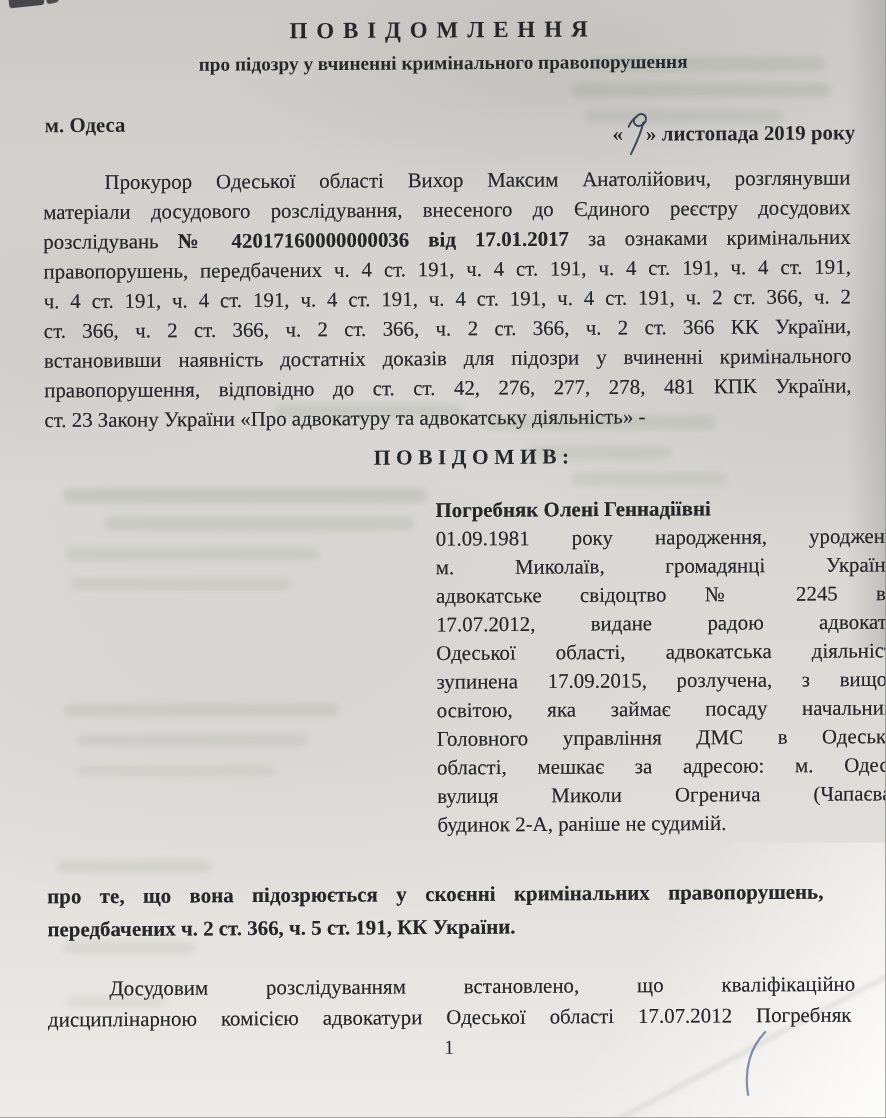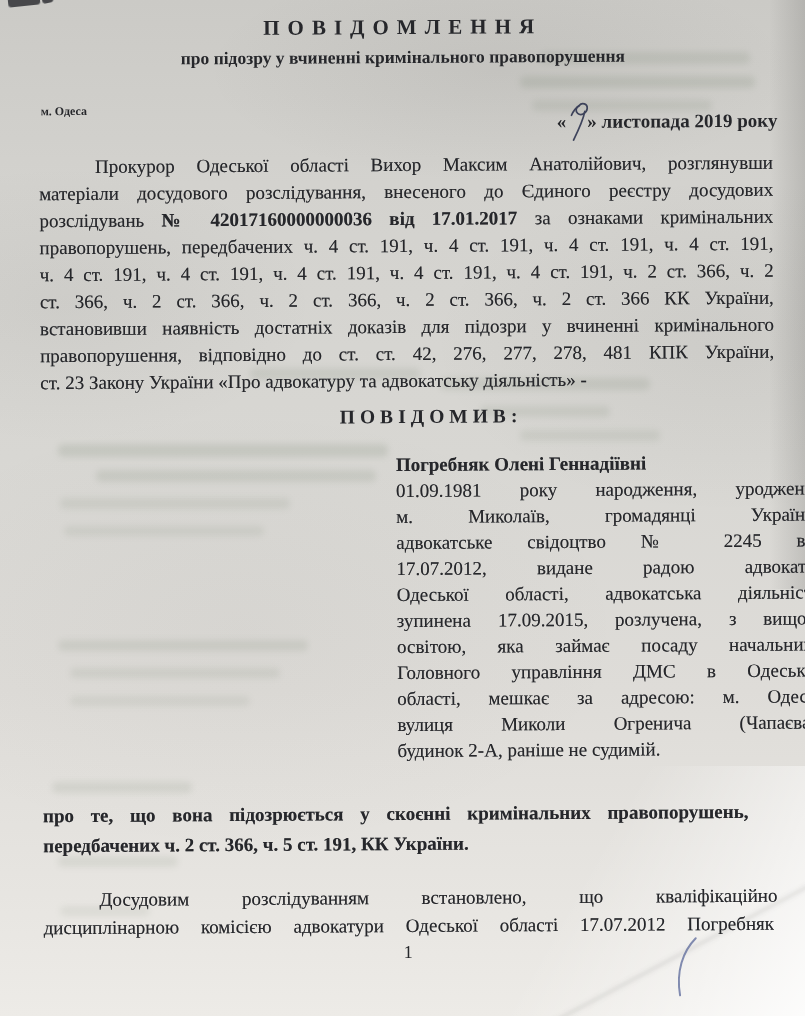--- a/index.html
+++ b/index.html
@@ -23,21 +23,21 @@
     background:rgba(110,110,105,.20); filter:blur(2px); transform:rotate(-28deg); }
   .ink-mark { position:absolute; background:#35363a; filter:blur(.4px); border-radius:3px; opacity:.88; }
   .bleed { position:absolute; background:#76836f; filter:blur(3px); border-radius:5px; }
 
   .content { position:absolute; inset:0; transform:rotate(-0.35deg); transform-origin:50% 0; }
 
   .title { position:absolute; top:15px; left:0; width:100%; text-align:center;
     font-size:21px; font-weight:bold; letter-spacing:8px; }
   .subtitle { position:absolute; top:47px; left:0; width:100%; text-align:center;
     font-size:17.5px; font-weight:bold; }
-  .place { position:absolute; top:102px; left:40px; font-size:12px; font-weight:bold; }
+  .place { position:absolute; top:102px; left:40px; font-size:19px; font-weight:bold; }
   .dateline { position:absolute; top:102px; left:556px; font-size:19px; font-weight:bold; white-space:nowrap; }
   .handwritten-svg { display:inline-block; width:25px; height:42px; vertical-align:-15px; margin:0 -2px; }
 
   .lines .line { text-shadow:0 0 .6px rgba(38,39,43,.5); }
   .just .line { text-align:justify; text-align-last:justify; }
   .just .line-last { text-align-last:auto; }
 
   .intro { position:absolute; top:151px; left:38px; width:734px; font-size:19px; line-height:27px; }
   .intro .line-first { text-indent:56px; }
 

